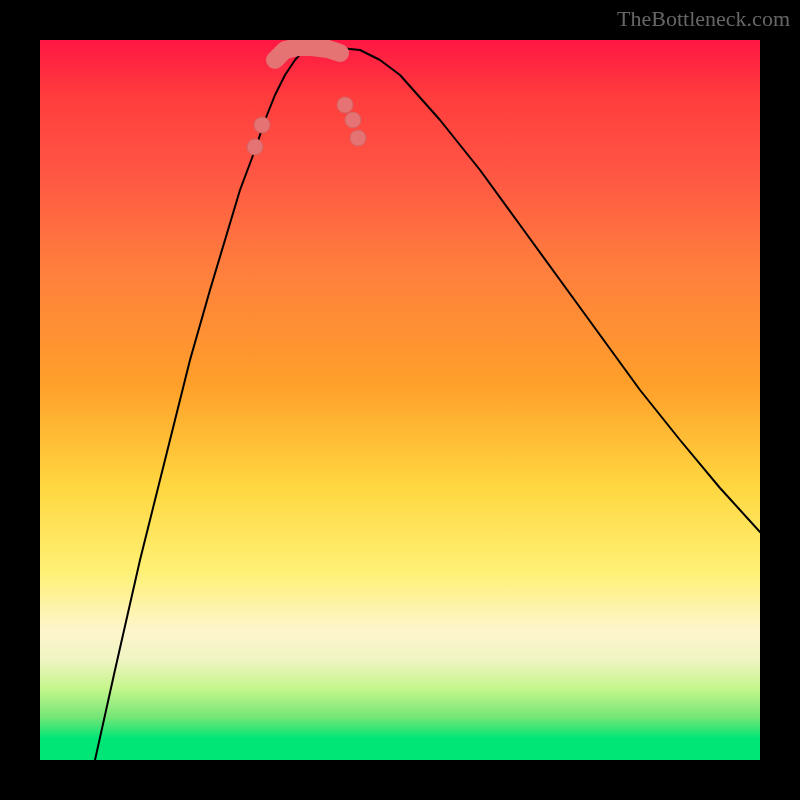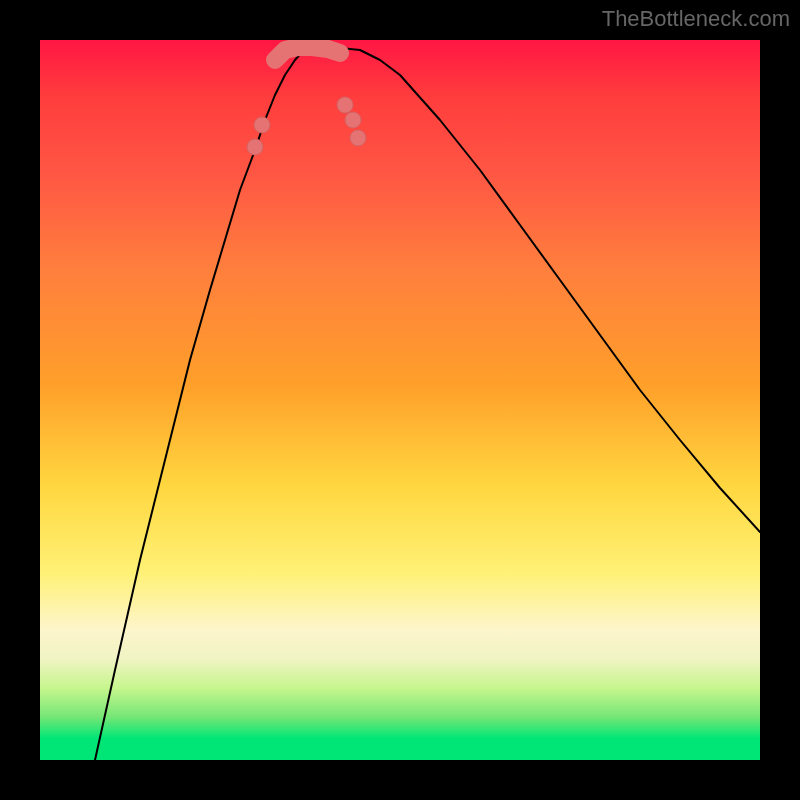--- a/index.html
+++ b/index.html
@@ -36,21 +36,21 @@
     position: absolute;
     left: 0; top: 0;
     width: 720px;
     height: 720px;
     pointer-events: none;
   }
   .watermark {
     position: absolute;
     top: 6px;
     right: 10px;
-    font-family: Liberation Sans, sans-serif;
+    font-family: Liberation Serif, serif;
     font-size: 22px;
     color: #666;
     font-weight: 400;
   }
 </style>
 </head>
 <body>
 <div class="container">
   <div class="watermark">TheBottleneck.com</div>
   <div class="plot-area">

